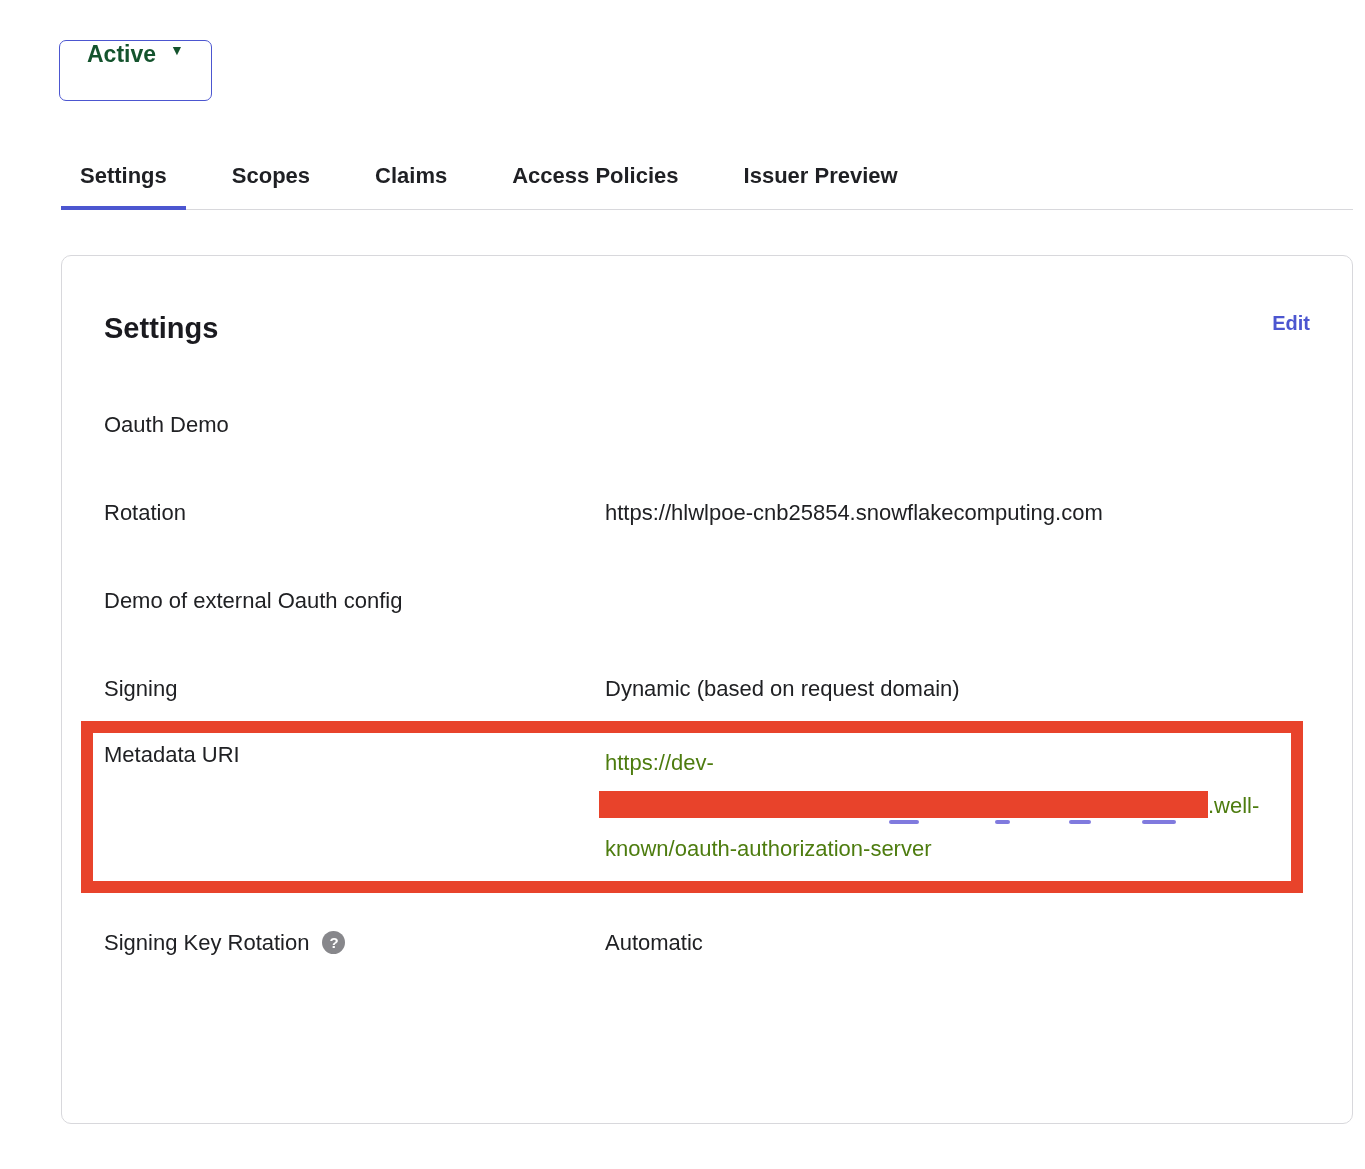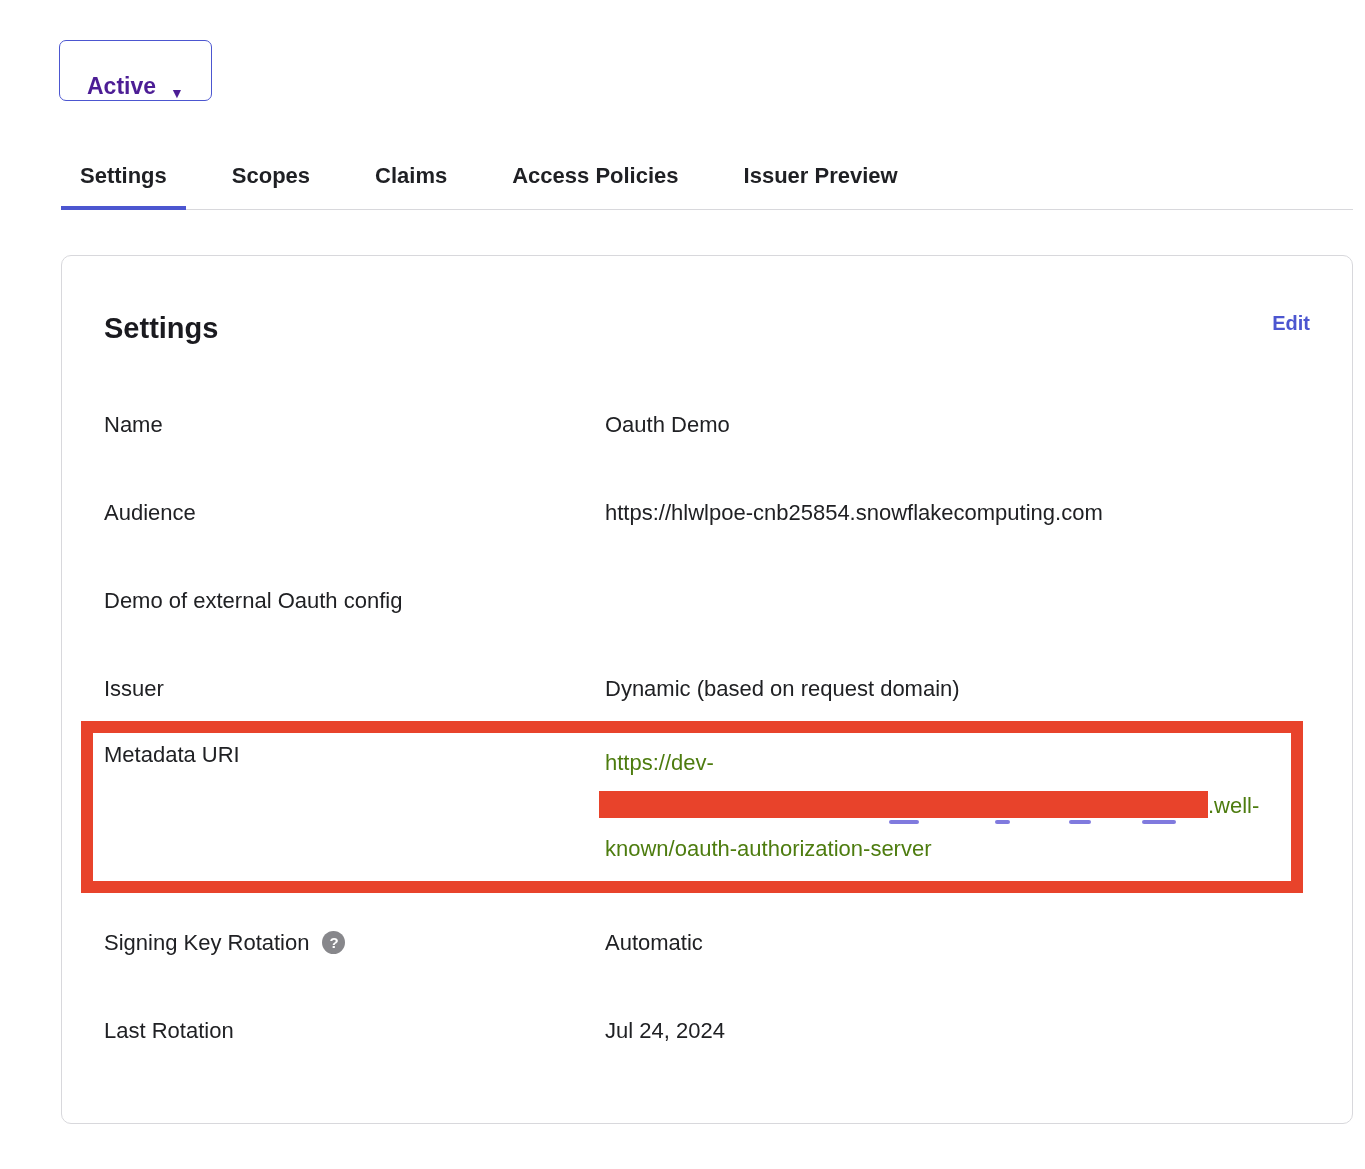--- a/index.html
+++ b/index.html
@@ -7,26 +7,26 @@
   body {
     width: 1365px; height: 1169px;
     background: #ffffff;
     font-family: "Liberation Sans", sans-serif;
     color: #202124;
     overflow: hidden;
   }
 
   
   .status-btn {
-    display: inline-flex; align-items: flex-end; gap: 14px;
+    display: inline-flex; align-items: flex-start; gap: 14px;
     margin: 40px 0 0 59px;
     height: 61px; padding: 0 27px;
     background: #fff;
     border: 1.5px solid #4C56D0; border-radius: 7px;
-    color: #4c1d95; font-size: 23px; font-weight: 700;
+    color: #14532d; font-size: 23px; font-weight: 700;
     cursor: pointer;
   }
   .status-btn .caret { font-size: 14px; line-height: 1; padding-top: 2px; }
 
   
   .tabbar {
     display: flex; gap: 27px;
     margin: 62px 0 0 61px; width: 1292px;
     border-bottom: 1px solid #D8D8DC;
   }
@@ -113,35 +113,34 @@
 
 <div class="panel">
   <div class="panel-head">
     <div class="panel-title">Settings</div>
     <a class="edit-link">Edit</a>
   </div>
 
   <div class="fields">
 
     <div class="frow">
-      <div class="flabel">Name</div>
       <div class="fvalue">Oauth Demo</div>
     </div>
 
     <div class="frow">
-      <div class="flabel">Audience</div>
+      <div class="flabel">Rotation</div>
       <div class="fvalue">https://hlwlpoe-cnb25854.snowflakecomputing.com</div>
     </div>
 
     <div class="frow">
       <div class="fvalue">Demo of external Oauth config</div>
     </div>
 
     <div class="frow tight">
-      <div class="flabel">Issuer</div>
+      <div class="flabel">Signing</div>
       <div class="fvalue">Dynamic (based on request domain)</div>
     </div>
 
     <div class="annotation-box">
       <div class="frow">
         <div class="flabel">Metadata URI</div>
         <div class="fvalue">
           <a class="link-lines">
             <span>https://dev-</span><br>
             <span class="redact-bar"><span class="desc-mark d1"></span><span class="desc-mark d2"></span><span class="desc-mark d3"></span><span class="desc-mark d4"></span></span><span>.well-</span><br>
@@ -152,22 +151,18 @@
     </div>
 
     <div class="frow">
       <div class="flabel">
         <span>Signing Key Rotation</span>
         <span class="help-icon">?</span>
       </div>
       <div class="fvalue">Automatic</div>
     </div>
 
-    <div class="frow">
-      <div class="flabel">Last Rotation</div>
-      <div class="fvalue">Jul 24, 2024</div>
-    </div>
 
   </div>
 </div>
 
 
 
 
 </body></html>

